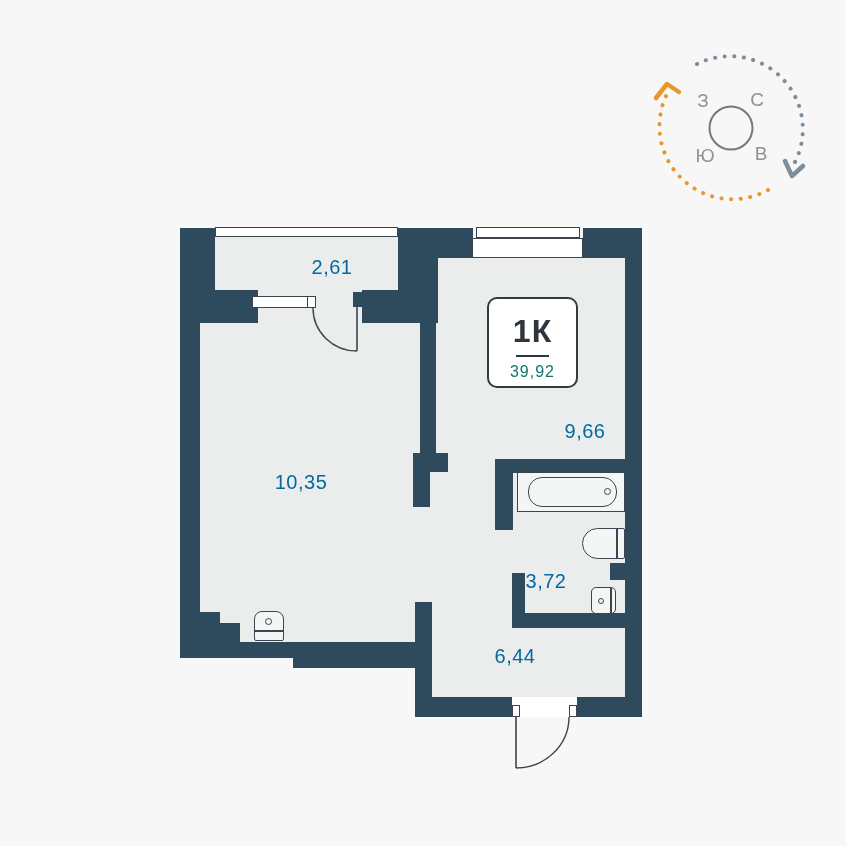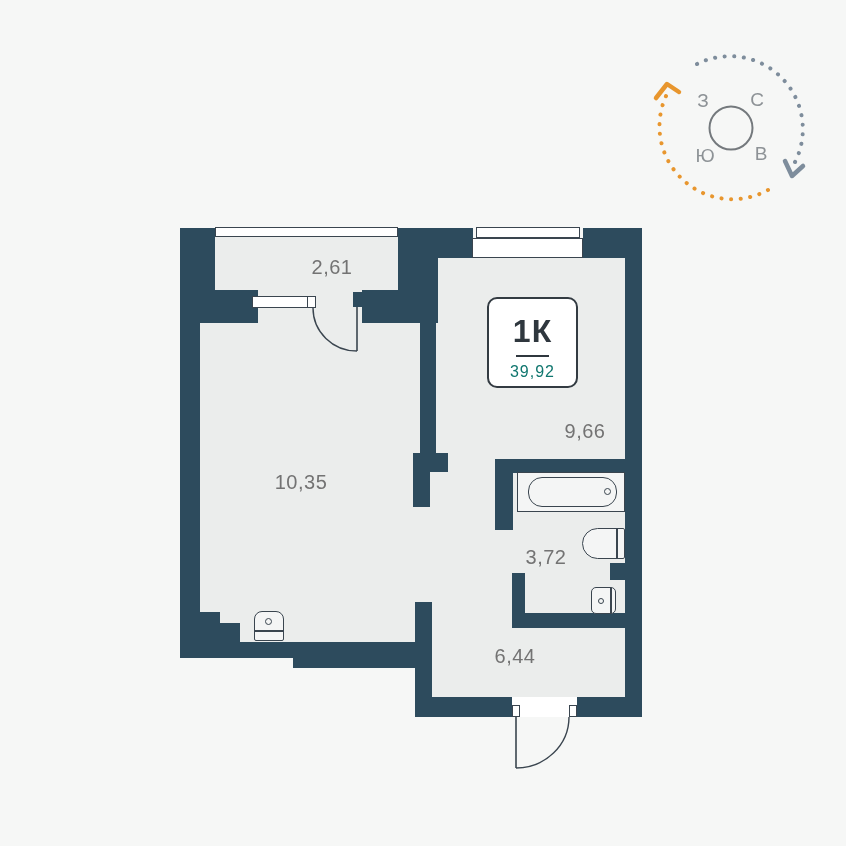--- a/index.html
+++ b/index.html
@@ -13,21 +13,21 @@
   .stage{position:absolute;left:0;top:0;width:846px;height:846px;}
   .f{position:absolute;background:#ebedec;}
   .w{position:absolute;background:#2d4b5d;}
   .win{position:absolute;background:#ffffff;border:1px solid #3a454f;box-sizing:border-box;}
   .open{position:absolute;background:#ffffff;}
   .fix{position:absolute;background:#f4f5f5;border:1.5px solid #3a454f;box-sizing:border-box;}
   .fixline{position:absolute;background:#3a454f;}
   .fixdot{position:absolute;background:#f4f5f5;border:1.5px solid #3a454f;border-radius:50%;box-sizing:border-box;}
   .lbl{
     position:absolute;transform:translate(-50%,-50%);
-    font-size:20px;color:#737373;font-weight:500;letter-spacing:.5px;
+    font-size:20px;color:#0369a1;font-weight:500;letter-spacing:.5px;
     z-index:6;white-space:nowrap;
   }
   .watermark{
     position:absolute;left:149px;top:377px;width:560px;height:70px;
     font-size:66px;line-height:70px;font-weight:800;letter-spacing:3px;
     color:rgba(186,191,192,0.82);text-align:center;z-index:5;white-space:nowrap;
   }
   .unit-badge{
     position:absolute;left:487px;top:297px;width:91px;height:91px;
     background:#ffffff;border:2px solid #333b42;border-radius:10px;
@@ -124,16 +124,16 @@
 
   <div class="unit-badge">
     <div class="unit-type">1К</div>
     <div class="unit-divider"></div>
     <div class="unit-area">39,92</div>
   </div>
 
   <div class="lbl" style="left:332px;top:267px">2,61</div>
   <div class="lbl" style="left:301px;top:482px">10,35</div>
   <div class="lbl" style="left:585px;top:431px">9,66</div>
-  <div class="lbl" style="left:546px;top:557px">3,72</div>
+  <div class="lbl" style="left:546px;top:581px">3,72</div>
   <div class="lbl" style="left:515px;top:656px">6,44</div>
 
 </div>
 
 </body></html>

